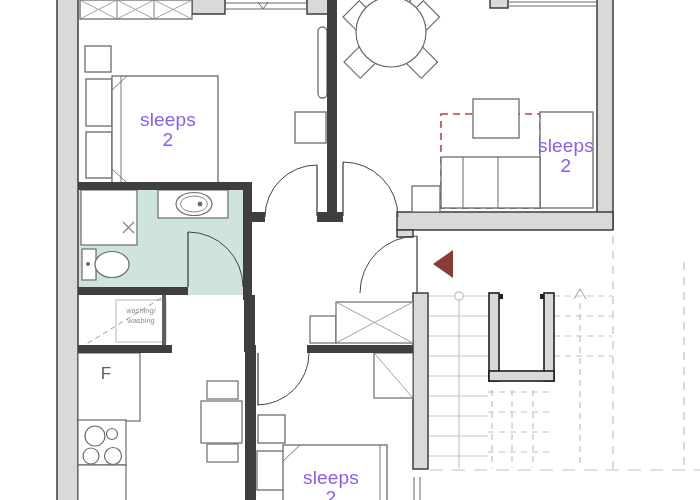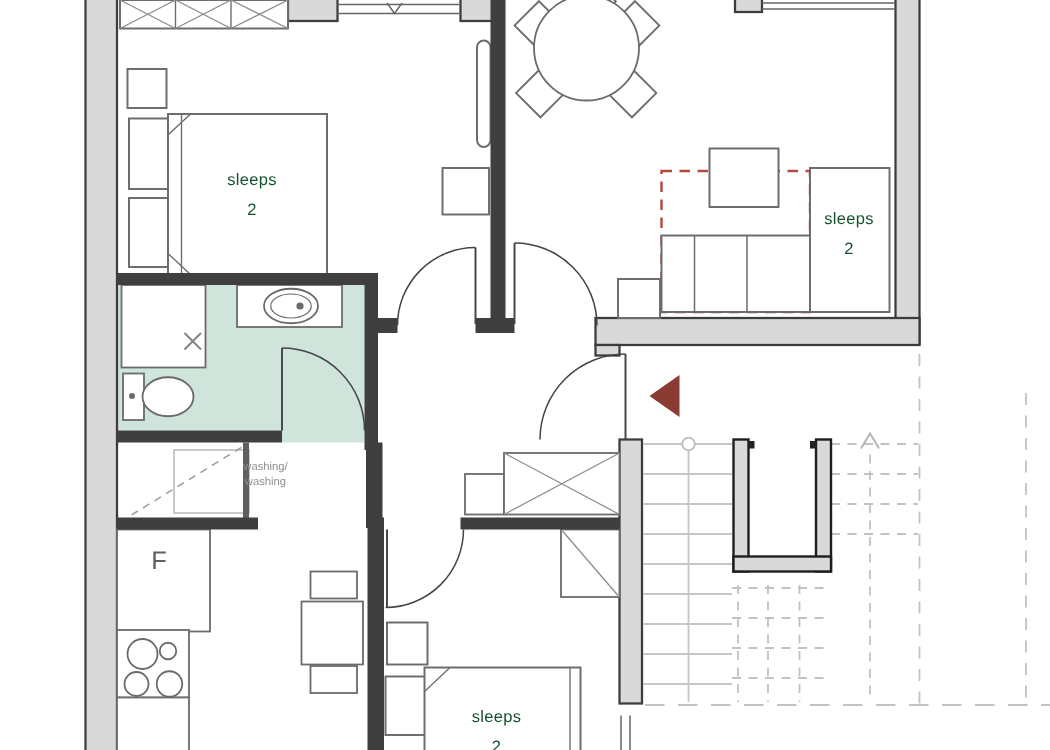--- a/index.html
+++ b/index.html
@@ -1,20 +1,20 @@
 <!DOCTYPE html>
 <html><head>
 <meta charset="utf-8">
 <style>
   html,body{margin:0;padding:0;background:#fff;}
   .stage{position:relative;width:700px;height:500px;background:#ffffff;overflow:hidden;
          font-family:"Liberation Sans",sans-serif;}
   .stage svg{position:absolute;left:0;top:0;}
-  .room-label{position:absolute;width:100px;text-align:center;color:#14532d;
-              font-size:11px;line-height:20px;letter-spacing:.2px;}
+  .room-label{position:absolute;width:100px;text-align:center;color:#8b5cf6;
+              font-size:19px;line-height:20px;letter-spacing:.2px;}
   .fridge-label{position:absolute;width:36px;text-align:center;color:#606060;font-size:17px;}
   .utility-label{position:absolute;width:48px;text-align:center;color:#8f8f8f;
                  font-size:7.5px;line-height:9.5px;}
 </style>
 </head>
 <body>
 
 <div class="stage">
 <svg width="700" height="500" viewBox="0 0 700 500">
 
@@ -196,19 +196,19 @@
   <div class="room-label" style="left:516px;top:136px;">
     <div>sleeps</div>
     <div>2</div>
   </div>
 
   <div class="room-label" style="left:281px;top:468px;">
     <div>sleeps</div>
     <div>2</div>
   </div>
 
-  <div class="utility-label" style="left:117px;top:306px;margin-left:36px;">
+  <div class="utility-label" style="left:117px;top:306px;">
     <div>washing/</div>
     <div>washing</div>
   </div>
 
   <div class="fridge-label" style="left:88px;top:364px;">F</div>
 </div>
 
 </body></html>

